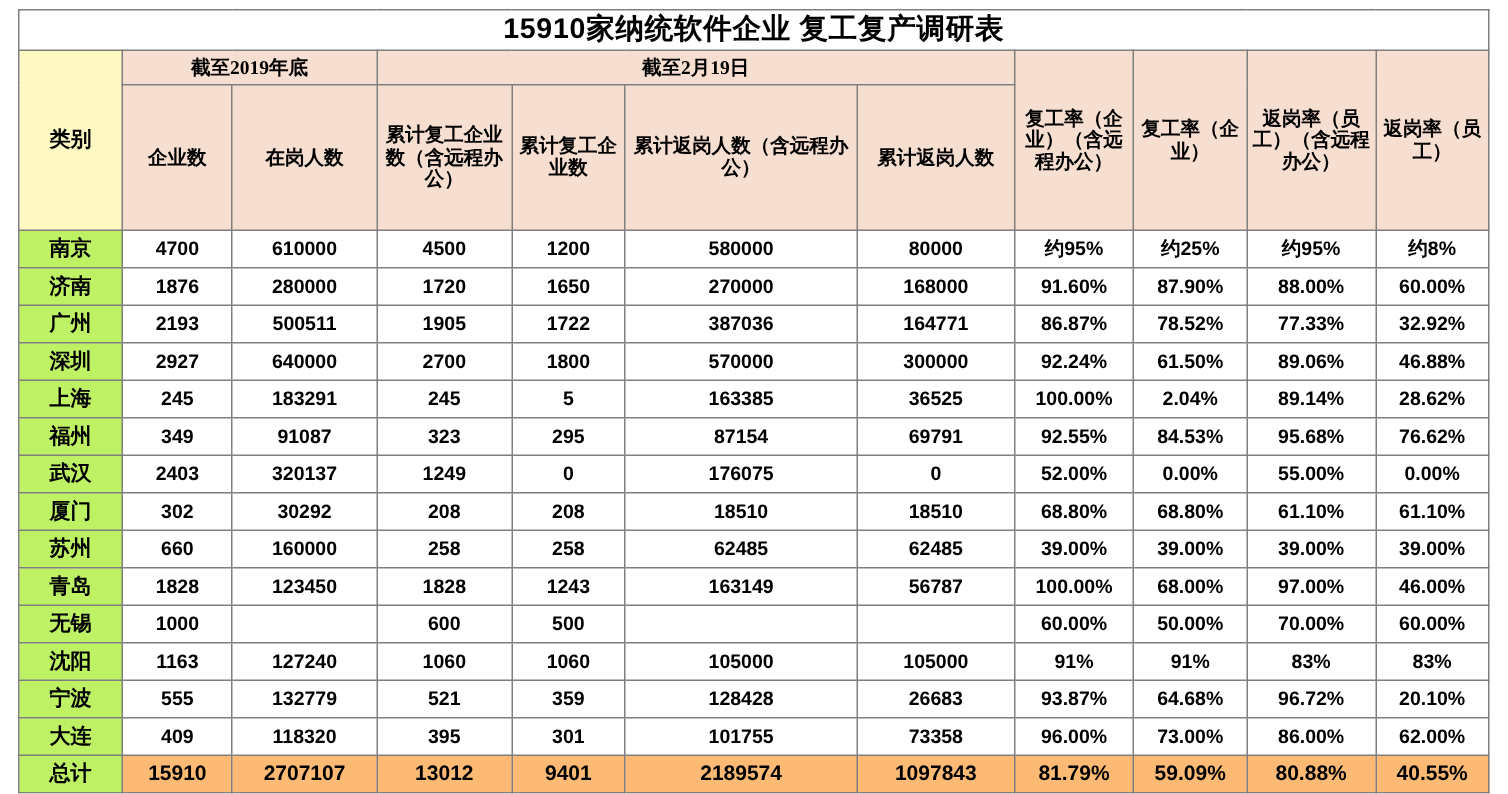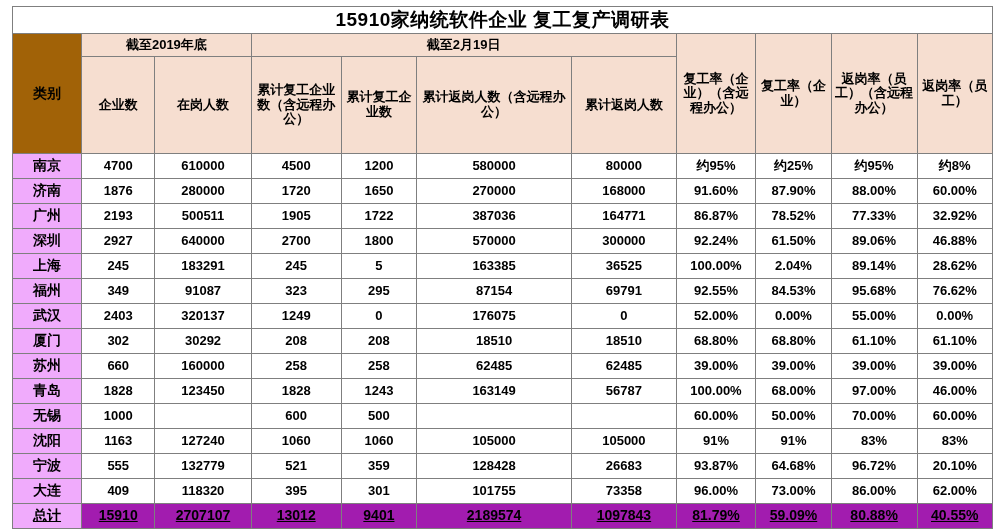--- a/index.html
+++ b/index.html
@@ -37,48 +37,48 @@
   }
   .title-cell {
     background: #ffffff;
     font-size: 19px;
     height: 26px;
     letter-spacing: 0.5px;
   }
   .hdr {
     background: #f6ded0;
     font-size: 13px;
+    font-family: Liberation Serif, serif;
   }
   .hdr-group {
     height: 22px;
   }
   .hdr-tall {
     height: 96px;
   }
   .cat-cell {
-    background: #a16207;
+    background: #fef9c3;
     font-size: 14px;
     width: 66px;
   }
   .rowlabel {
-    background: #f0abfc;
+    background: #bef264;
     font-size: 14px;
     height: 24px;
   }
   .datacell {
     background: #ffffff;
     font-size: 13px;
     height: 24px;
   }
   .total .rowlabel, .total .datacell {
     font-size: 14px;
-    text-decoration: underline;
   }
   .total .datacell {
-    background: #a21caf;
+    background: #fdba74;
     text-align: center;
   }
   .c-qyshu { width: 70px; }
   .c-zaigang { width: 92px; }
   .c-leijifg { width: 86px; }
   .c-leijifgqy { width: 72px; }
   .c-leijifangang { width: 148px; }
   .c-leijifangangshu { width: 100px; }
   .c-fgl1 { width: 76px; }
   .c-fgl2 { width: 72px; }

